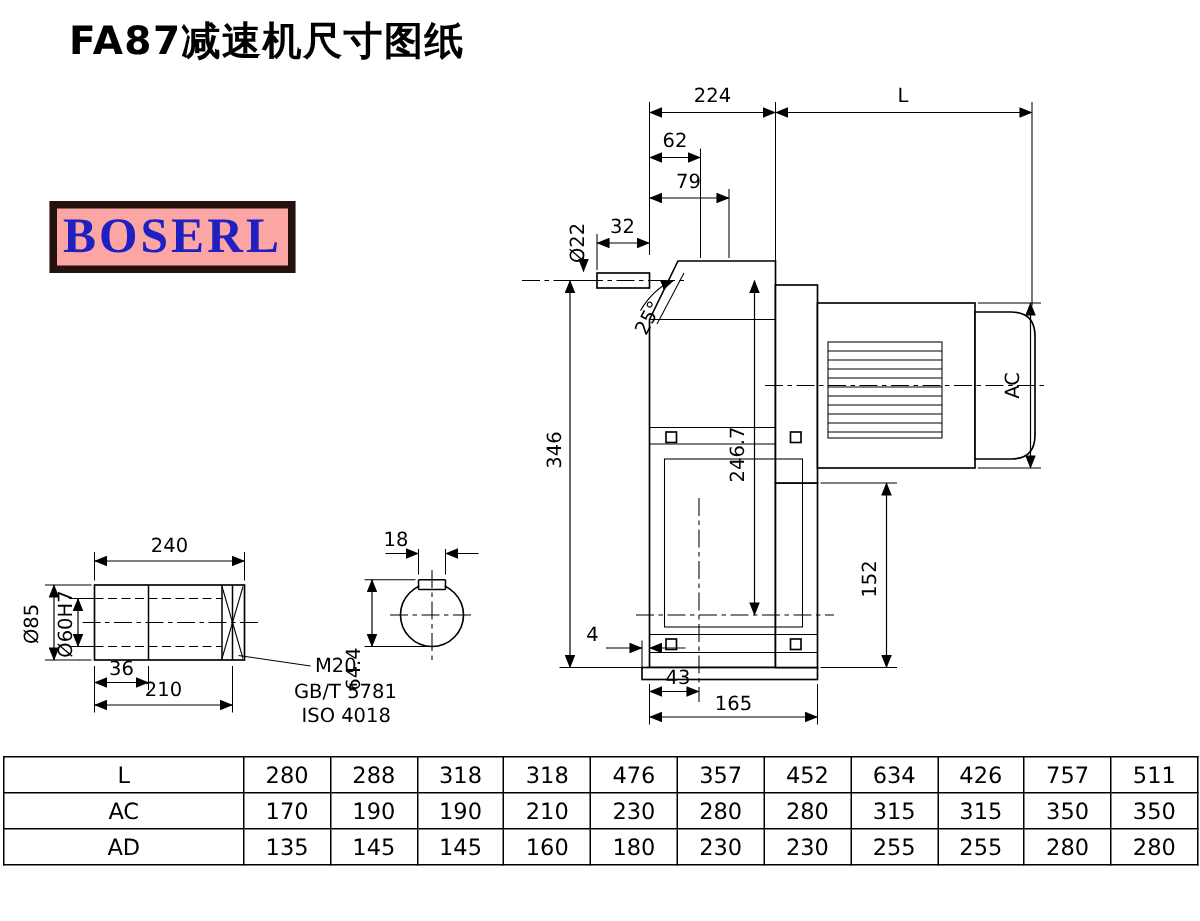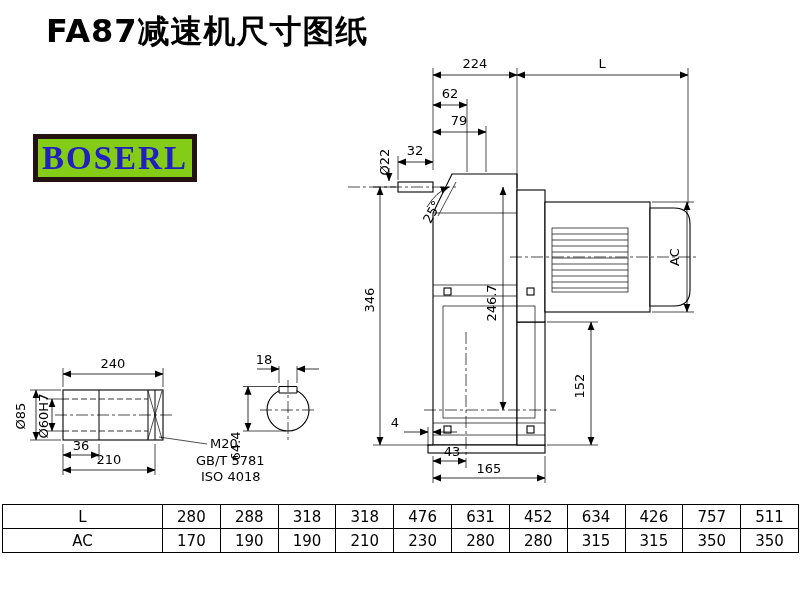--- a/index.html
+++ b/index.html
@@ -1,22 +1,22 @@
 <!DOCTYPE html>
 <html><head>
 <meta charset="utf-8">
 <style>
   * { margin:0; padding:0; box-sizing:border-box; }
   html,body { width:800px; height:614px; }
   body { position:relative; background:#fff; font-family:"DejaVu Sans", sans-serif; overflow:hidden; color:#000; }
 
-  .title { position:absolute; left:46px; top:10px; font-size:32px; font-weight:bold; letter-spacing:1px; }
+  .title { position:absolute; left:46px; top:10px; font-size:26px; font-weight:bold; letter-spacing:1px; }
 
   .logo { position:absolute; left:33px; top:134px; width:164px; height:48px;
-          border:5px solid #241212; background:#84cc16;
+          border:5px solid #241212; background:#fca5a5;
           display:flex; align-items:center; justify-content:center; }
   .logo span { font-family:"Liberation Serif", serif; font-size:33px; font-weight:bold;
                color:#2020c0; letter-spacing:2px; }
 
   svg.drawing { position:absolute; left:0; top:0; }
   svg .o   { fill:#fff; stroke:#000; stroke-width:1.1; }
   svg .l   { fill:none; stroke:#000; stroke-width:1; }
   svg .t   { fill:none; stroke:#000; stroke-width:0.7; }
   svg .d   { fill:none; stroke:#000; stroke-width:0.8; }
   svg .cl  { fill:none; stroke:#000; stroke-width:0.7; stroke-dasharray:12 3 3 3; }
@@ -232,35 +232,49 @@
       <col>
   </colgroup>
   <tbody>
   <tr class="row">
     <th>L</th>
     <td>280</td>
     <td>288</td>
     <td>318</td>
     <td>318</td>
     <td>476</td>
-    <td>631</td>
+    <td>357</td>
     <td>452</td>
     <td>634</td>
     <td>426</td>
     <td>757</td>
     <td>511</td>
   </tr>
   <tr class="row">
     <th>AC</th>
     <td>170</td>
     <td>190</td>
     <td>190</td>
     <td>210</td>
     <td>230</td>
     <td>280</td>
     <td>280</td>
     <td>315</td>
     <td>315</td>
     <td>350</td>
     <td>350</td>
   </tr>
+  <tr class="row">
+    <th>AD</th>
+    <td>135</td>
+    <td>145</td>
+    <td>145</td>
+    <td>160</td>
+    <td>180</td>
+    <td>230</td>
+    <td>230</td>
+    <td>255</td>
+    <td>255</td>
+    <td>280</td>
+    <td>280</td>
+  </tr>
 </tbody>
   </table>
 
 </body></html>

